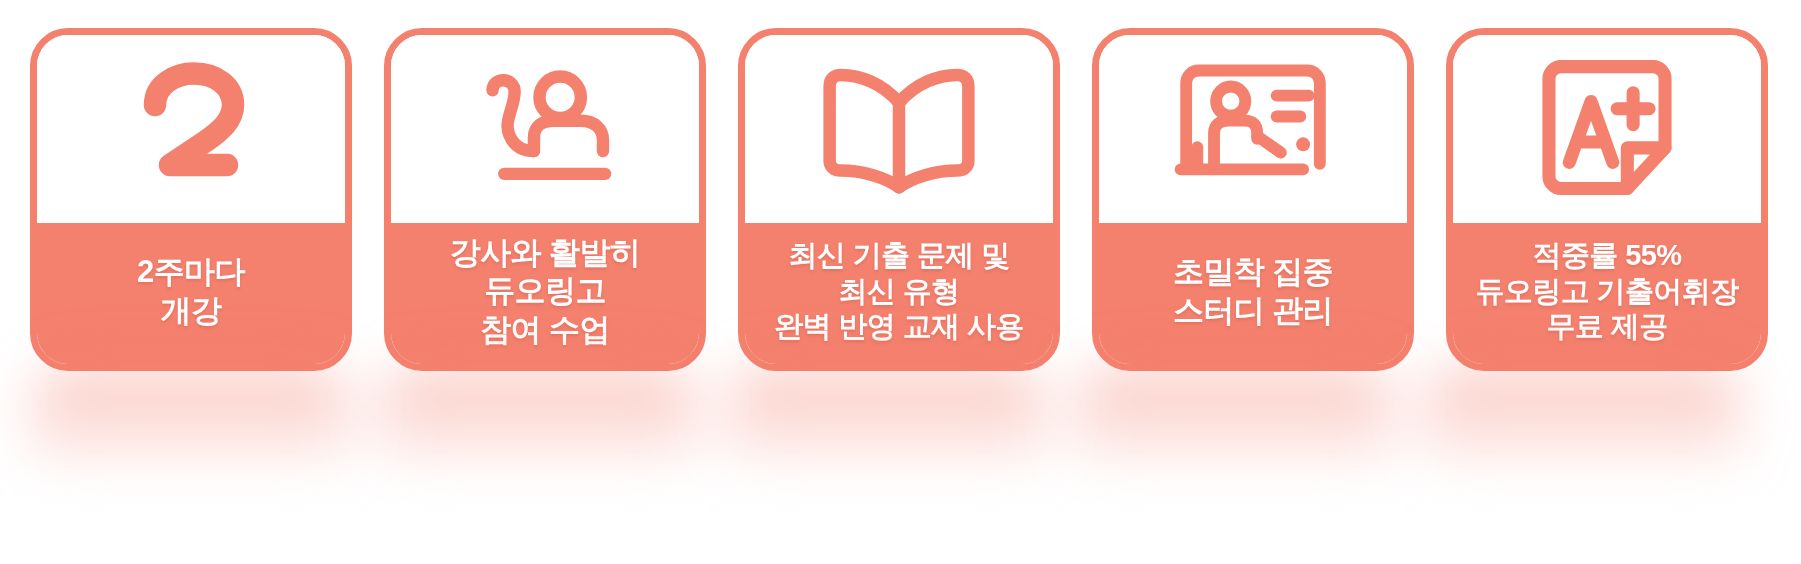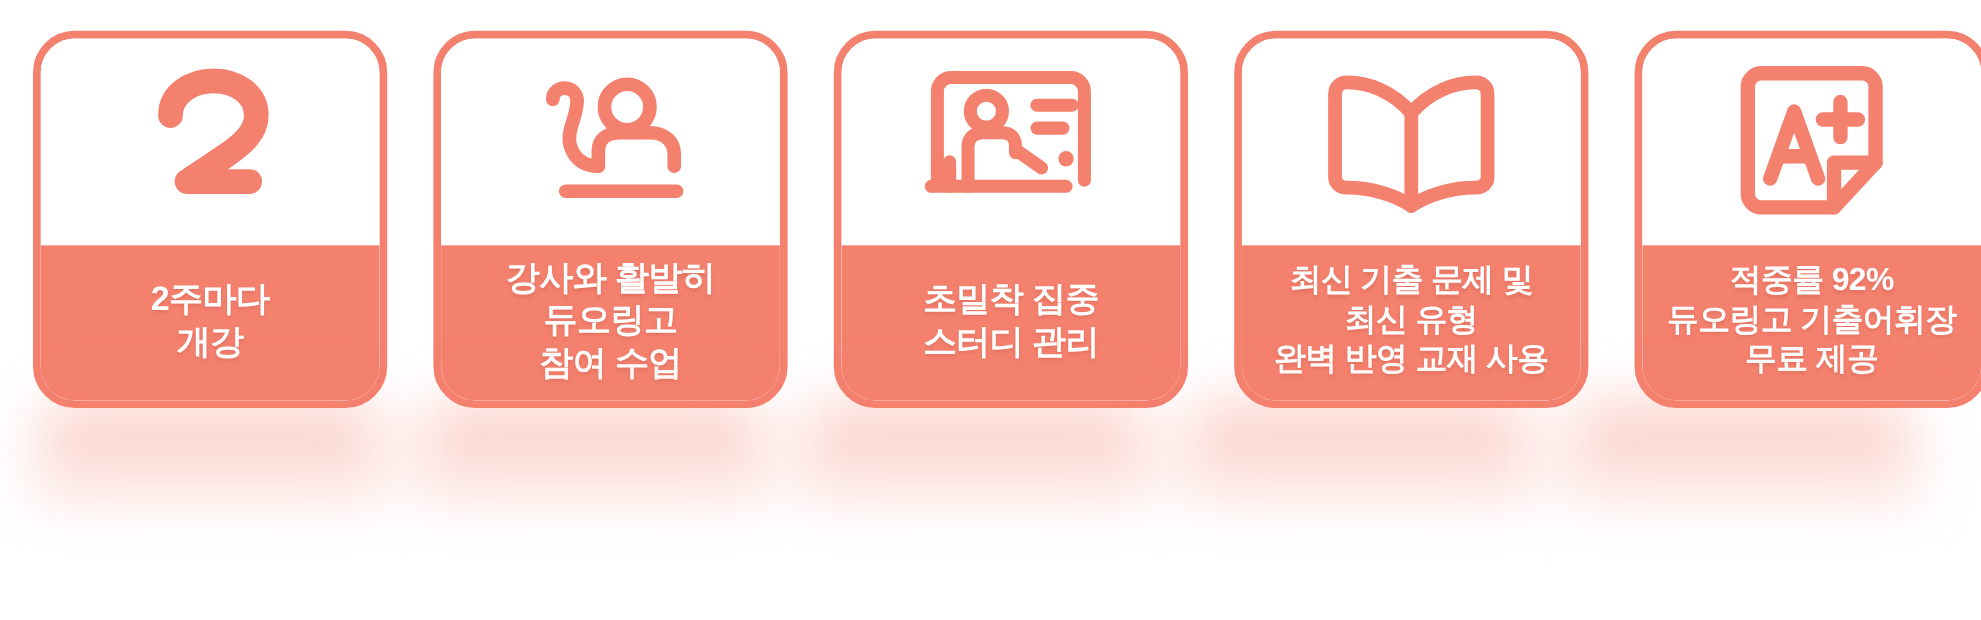--- a/index.html
+++ b/index.html
@@ -26,21 +26,21 @@
     left: 0;
     top: 0;
     width: 1801px;
     height: 420px;
     display: flex;
     flex-direction: row;
     align-items: flex-start;
     justify-content: flex-start;
     padding: 28px 0 0 30px;
     box-sizing: border-box;
-    gap: 42px;
+    gap: 32px;
   }
 
   .card {
     position: relative;
     width: 322px;
     height: 343px;
     border-radius: 38px;
     background: #ffffff;
     border: 7px solid #F4806E;
     box-sizing: border-box;
@@ -166,54 +166,20 @@
           </svg>
         </span>
       </div>
       <div class="card-label-area">
         <div class="card-label">강사와 활발히
 듀오링고
 참여 수업</div>
       </div>
     </div>
 
-    <div class="card">
-      <div class="card-icon-area">
-        <span>
-          <svg width="168" height="142" viewBox="0 0 120 102" aria-hidden="true">
-            <g fill="none" stroke="#F4806E" stroke-width="8.5" stroke-linecap="round" stroke-linejoin="round">
-
-              <path d="M12 76 L12 18 C12 13, 16 9, 21 9 L99 9
-                       C104 9, 108 13, 108 18 L108 76"></path>
-
-              <path d="M8 80 L96 80"></path>
-
-              <path d="M20 80 L20 64"></path>
-
-              <circle cx="44" cy="31" r="10.5"></circle>
-
-              <path d="M32 80 L32 54 C32 48, 36 45, 42 45 L54 45
-                       C60 45, 63 48, 63 54 L63 58"></path>
-
-              <path d="M63 56 L80 68"></path>
-
-              <path d="M77 27 L100 27"></path>
-              <path d="M77 42 L94 42"></path>
-            </g>
-
-            <circle cx="96" cy="62" r="5" fill="#F4806E"></circle>
-          </svg>
-        </span>
-      </div>
-      <div class="card-label-area">
-        <div class="card-label">초밀착 집중
-스터디 관리</div>
-      </div>
-    </div>
-
     <div class="card compact">
       <div class="card-icon-area">
         <span>
           <svg width="172" height="136" viewBox="0 0 124 98" aria-hidden="true">
             <g fill="none" stroke="#F4806E" stroke-width="9" stroke-linecap="round" stroke-linejoin="round">
 
               <path d="M62 30 C50 16, 34 10, 20 10 C15 10, 12 13, 12 18
                        L12 72 C12 76, 15 79, 20 79 C36 79, 52 84, 62 91"></path>
 
               <path d="M62 30 C74 16, 90 10, 104 10 C109 10, 112 13, 112 18
@@ -221,20 +187,54 @@
 
               <path d="M62 30 L62 91"></path>
             </g>
           </svg>
         </span>
       </div>
       <div class="card-label-area">
         <div class="card-label">최신 기출 문제 및
 최신 유형
 완벽 반영 교재 사용</div>
+      </div>
+    </div>
+
+    <div class="card">
+      <div class="card-icon-area">
+        <span>
+          <svg width="168" height="142" viewBox="0 0 120 102" aria-hidden="true">
+            <g fill="none" stroke="#F4806E" stroke-width="8.5" stroke-linecap="round" stroke-linejoin="round">
+
+              <path d="M12 76 L12 18 C12 13, 16 9, 21 9 L99 9
+                       C104 9, 108 13, 108 18 L108 76"></path>
+
+              <path d="M8 80 L96 80"></path>
+
+              <path d="M20 80 L20 64"></path>
+
+              <circle cx="44" cy="31" r="10.5"></circle>
+
+              <path d="M32 80 L32 54 C32 48, 36 45, 42 45 L54 45
+                       C60 45, 63 48, 63 54 L63 58"></path>
+
+              <path d="M63 56 L80 68"></path>
+
+              <path d="M77 27 L100 27"></path>
+              <path d="M77 42 L94 42"></path>
+            </g>
+
+            <circle cx="96" cy="62" r="5" fill="#F4806E"></circle>
+          </svg>
+        </span>
+      </div>
+      <div class="card-label-area">
+        <div class="card-label">초밀착 집중
+스터디 관리</div>
       </div>
     </div>
 
     <div class="card compact">
       <div class="card-icon-area">
         <span>
           <svg width="152" height="148" viewBox="0 0 104 102" aria-hidden="true">
             <g fill="none" stroke="#F4806E" stroke-width="9" stroke-linecap="round" stroke-linejoin="round">
 
               <path d="M20 8 L84 8 C88 8, 92 12, 92 16 L92 64
@@ -245,21 +245,21 @@
               <path d="M26 74 L41 32 L56 74"></path>
               <path d="M32 60 L50 60"></path>
 
               <path d="M70 26 L70 48"></path>
               <path d="M59 37 L81 37"></path>
             </g>
           </svg>
         </span>
       </div>
       <div class="card-label-area">
-        <div class="card-label">적중률 92%
+        <div class="card-label">적중률 55%
 듀오링고 기출어휘장
 무료 제공</div>
       </div>
     </div>
 
   </div>
 
   <div class="reflections">
     <div class="reflection"></div>
     <div class="reflection"></div>

